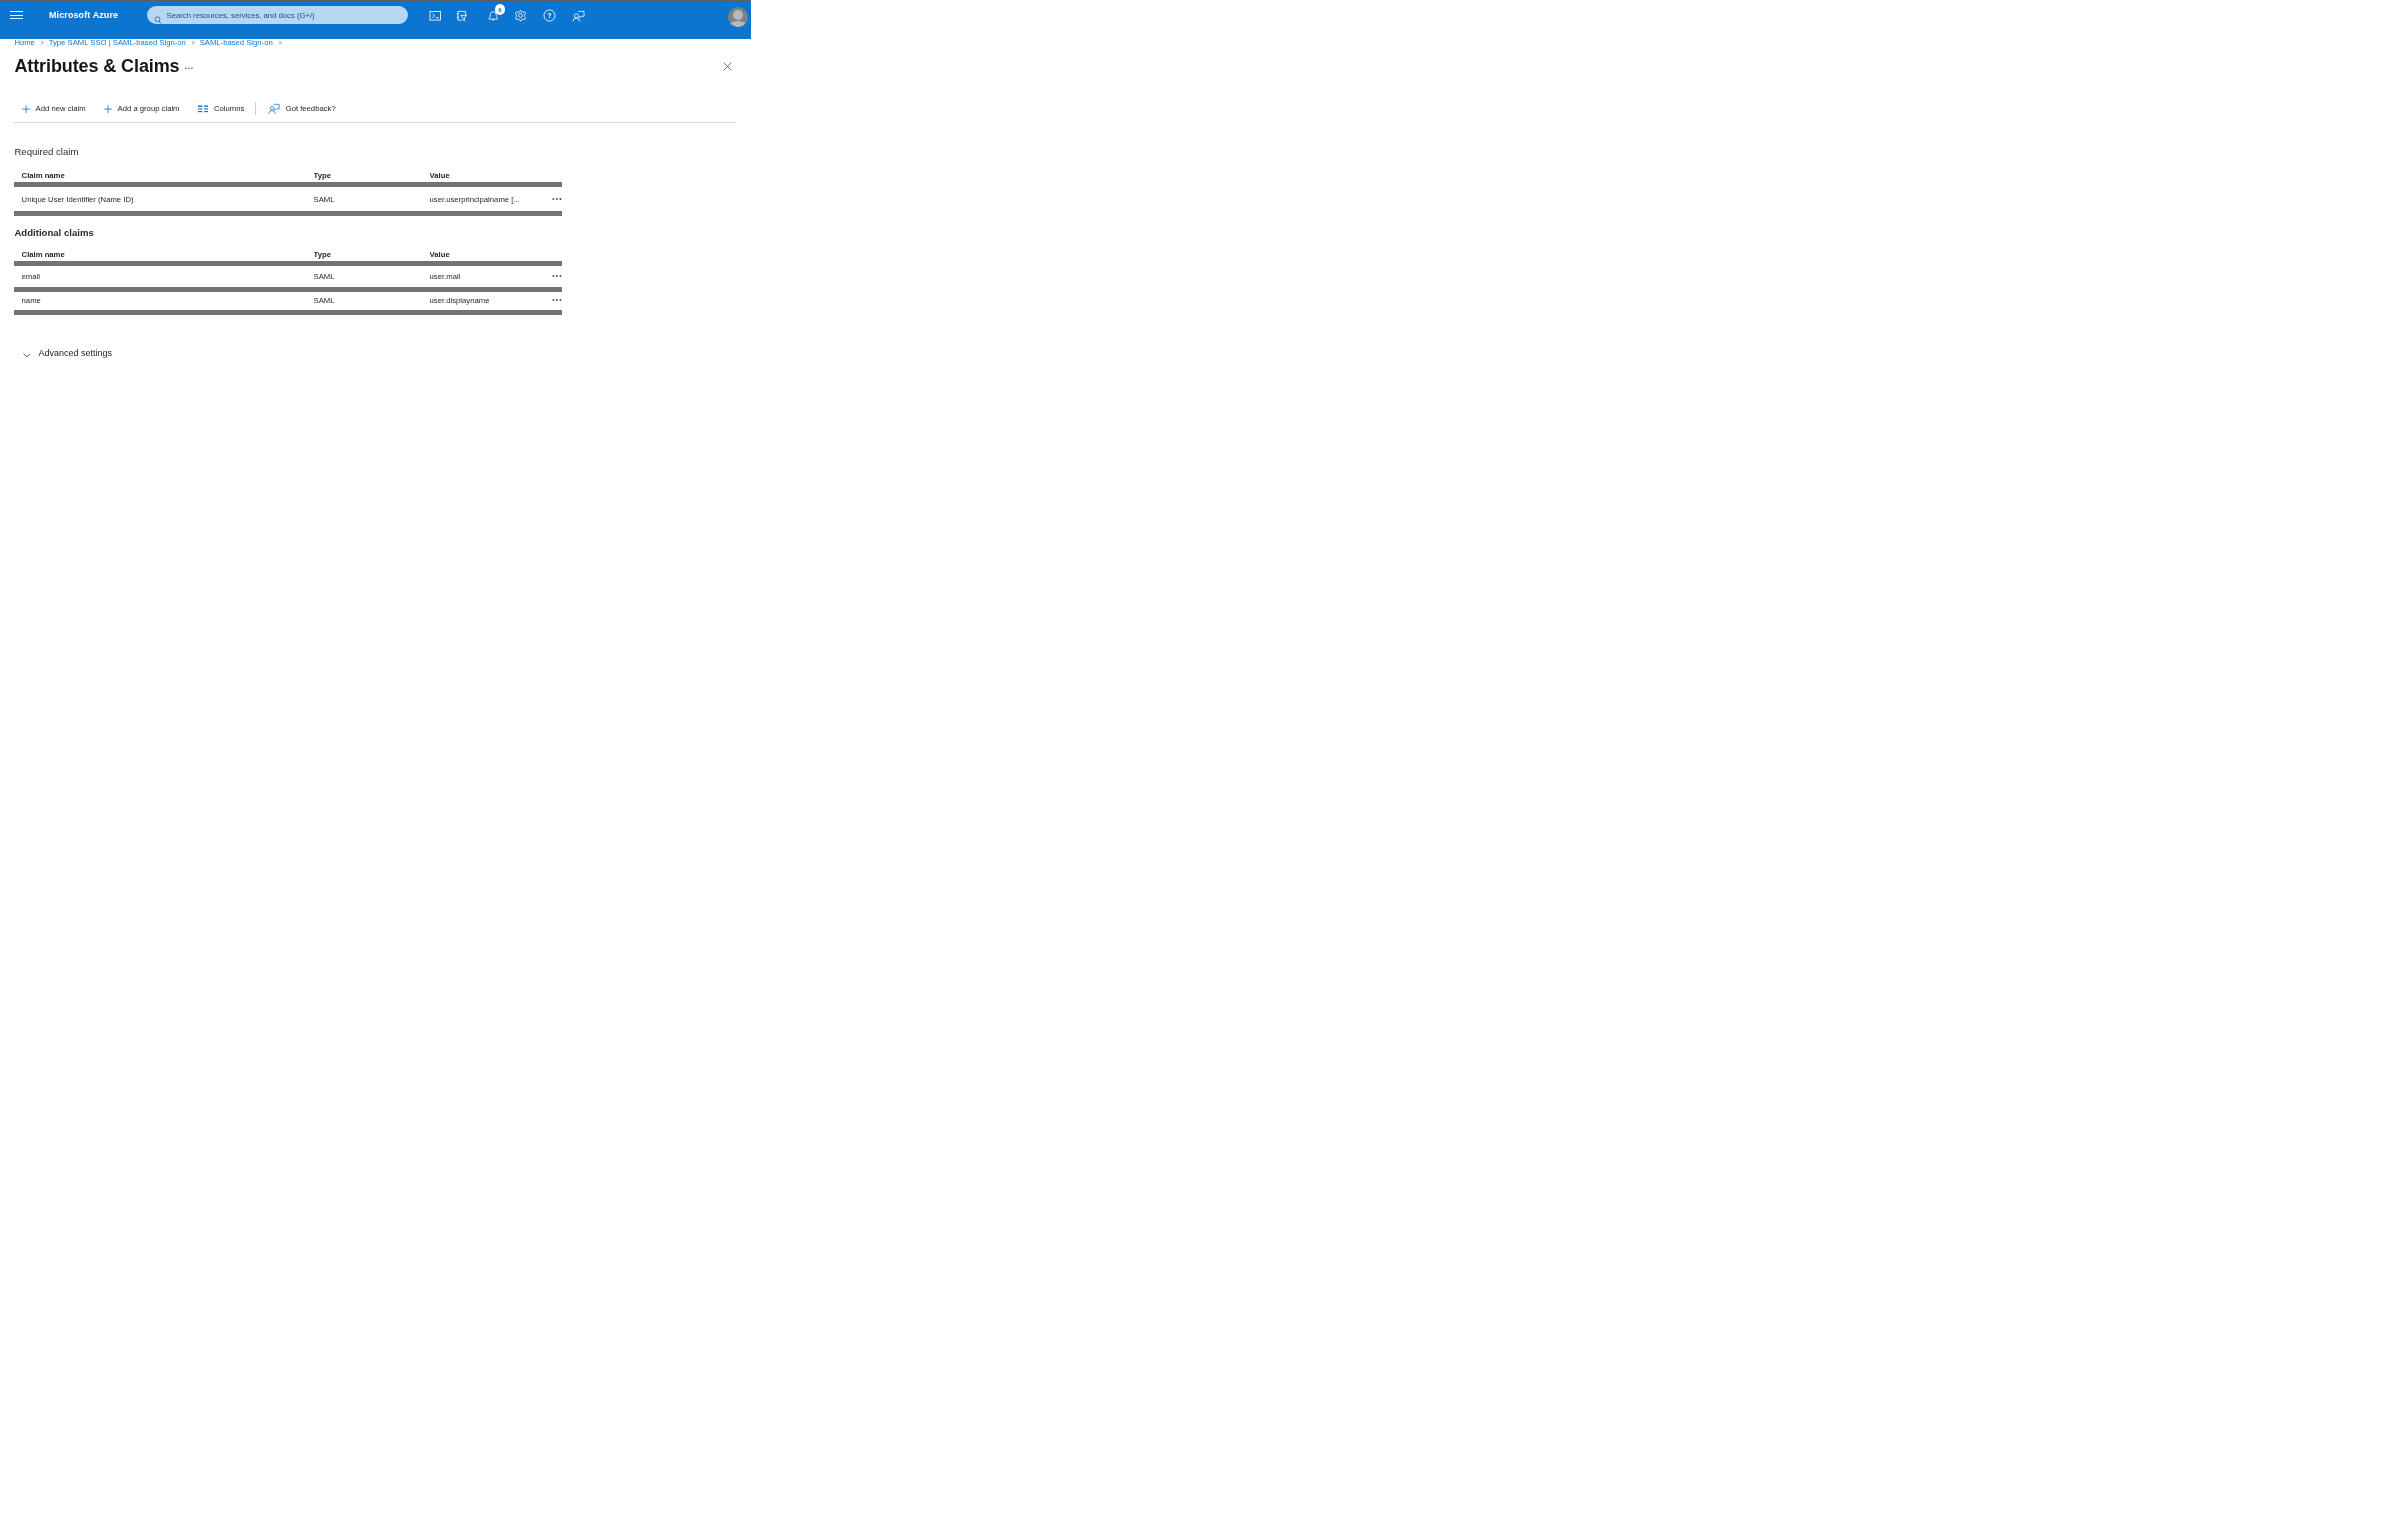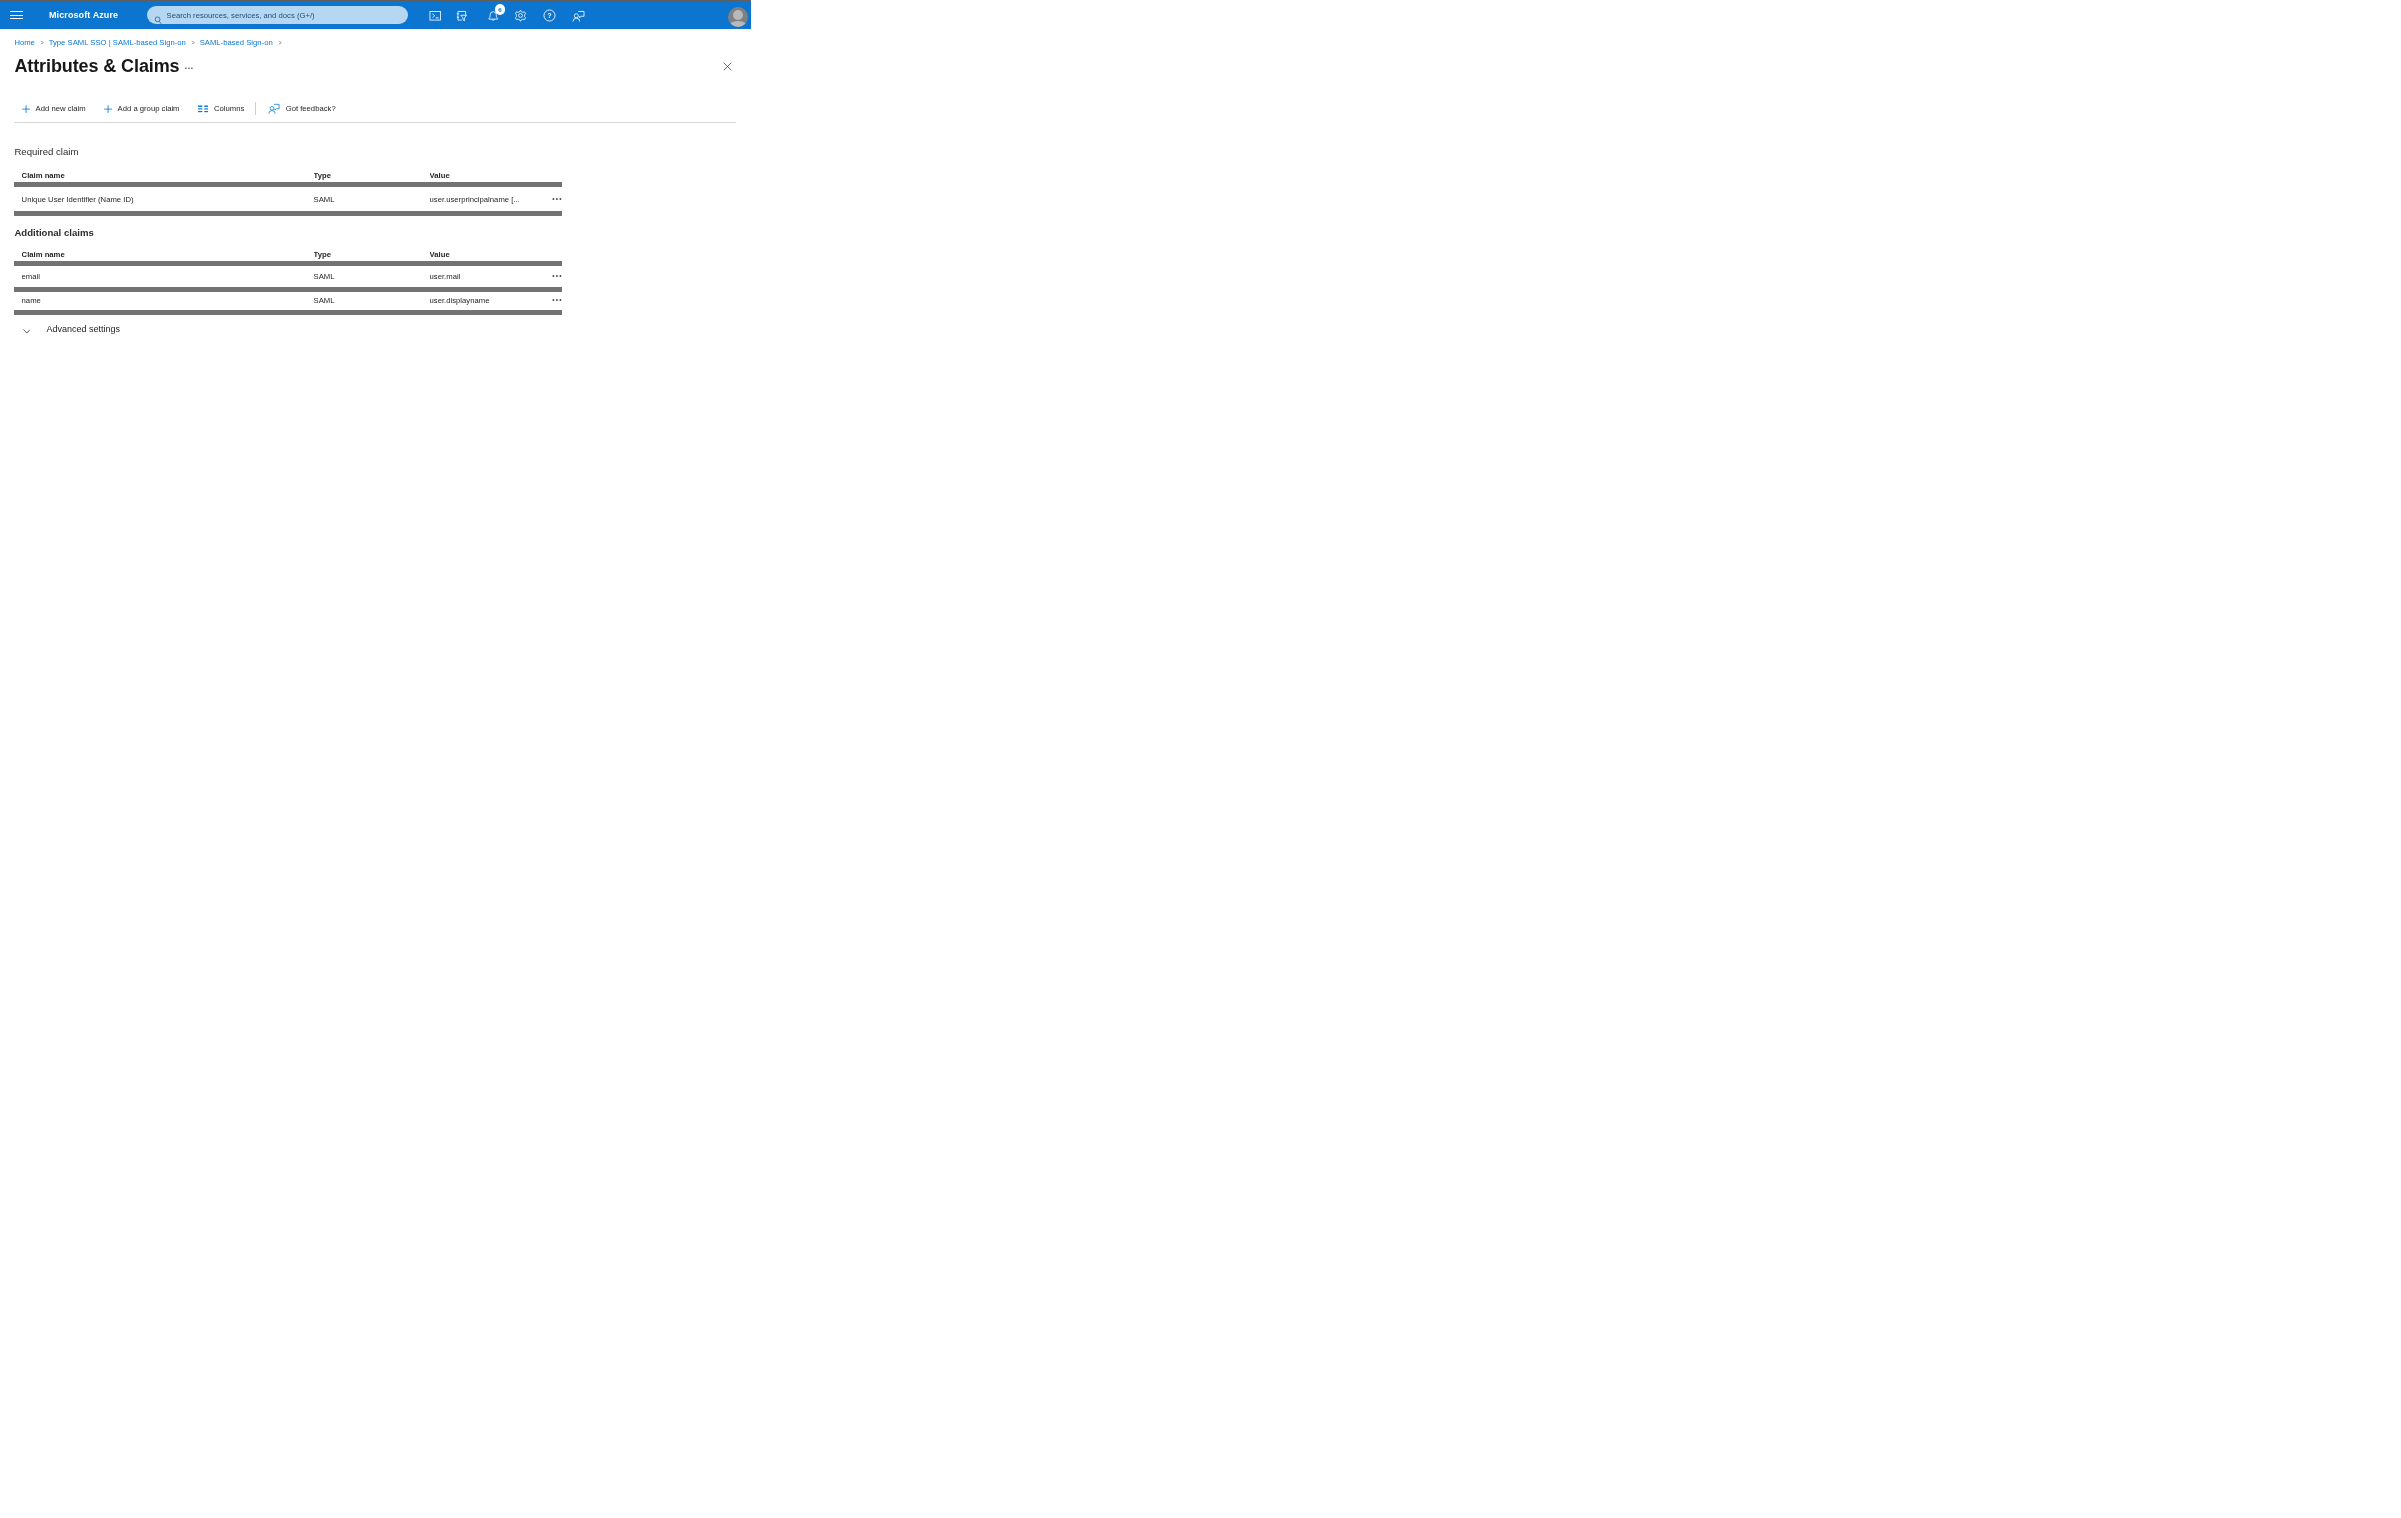--- a/index.html
+++ b/index.html
@@ -4,21 +4,21 @@
 <style>
   * { margin:0; padding:0; box-sizing:border-box; }
   html,body { background:#fff; }
   body { font-family:"Liberation Sans","DejaVu Sans",sans-serif; }
   .page { position:relative; width:751px; height:380px; background:#fff; overflow:hidden; }
 
   
   .top-strip { position:absolute; top:0; left:0; right:0; height:1.4px; background:#5e5e5e; }
 
   
-  .header { position:absolute; top:1.4px; left:0; right:0; height:28px; background:#0c75d0; }
+  .header { position:absolute; top:1.4px; left:0; right:0; height:38px; background:#0c75d0; }
   .hamburger { position:absolute; left:10px; top:6.7px; width:14.4px; height:14.4px; cursor:pointer;
                display:flex; flex-direction:column; justify-content:center; gap:2.4px; }
   .hamburger span { display:block; width:12.5px; height:1.2px; background:#fff; }
   .brand { position:absolute; left:49px; top:0; height:28px; display:flex; align-items:center;
            color:#fff; font-size:9px; font-weight:700; letter-spacing:0.1px; cursor:pointer; }
 
   .searchwrap { position:absolute; left:147px; top:4.8px; width:261px; height:18px;
                 background:#b5d7f2; border-radius:9px; display:flex; align-items:flex-end; }
   .searchwrap svg { margin-left:6.7px; flex:0 0 auto; }
   .searchwrap input { flex:1; height:100%; border:none; outline:none; background:transparent;
@@ -68,21 +68,21 @@
   .tbl1 { top:168px; } .tbl2 { top:248px; }
   .trow { display:grid; grid-template-columns:292px 116px 116px 24px; align-items:center;
           padding-left:7.2px; border-bottom:5px solid #737373; }
   .thead { height:19px; font-weight:700; font-size:7.7px; color:#2b2b2b; }
   .tr-tall { height:29px; } .tr-mid { height:26px; } .tr-short { height:22.6px; }
   .tcell { font-size:7.7px; color:#262626; white-space:nowrap; overflow:hidden; }
   .row-menu { justify-self:center; cursor:pointer; font-size:6.7px; letter-spacing:1.2px;
               color:#4f4f4f; line-height:1; padding:1.9px 1px; }
 
   
-  .advanced { position:absolute; left:22.6px; top:324px; display:flex; align-items:flex-end; cursor:pointer;gap:8px; }
+  .advanced { position:absolute; left:22.6px; top:348px; display:flex; align-items:flex-end; cursor:pointer; }
   .advanced svg { margin-right:8.2px; }
   .advanced .lbl { font-size:9px; color:#1e1e1e; }
 </style>
 </head>
 <body>
 
 <div class="page">
   <div class="top-strip"></div>
 
   <div class="header">

